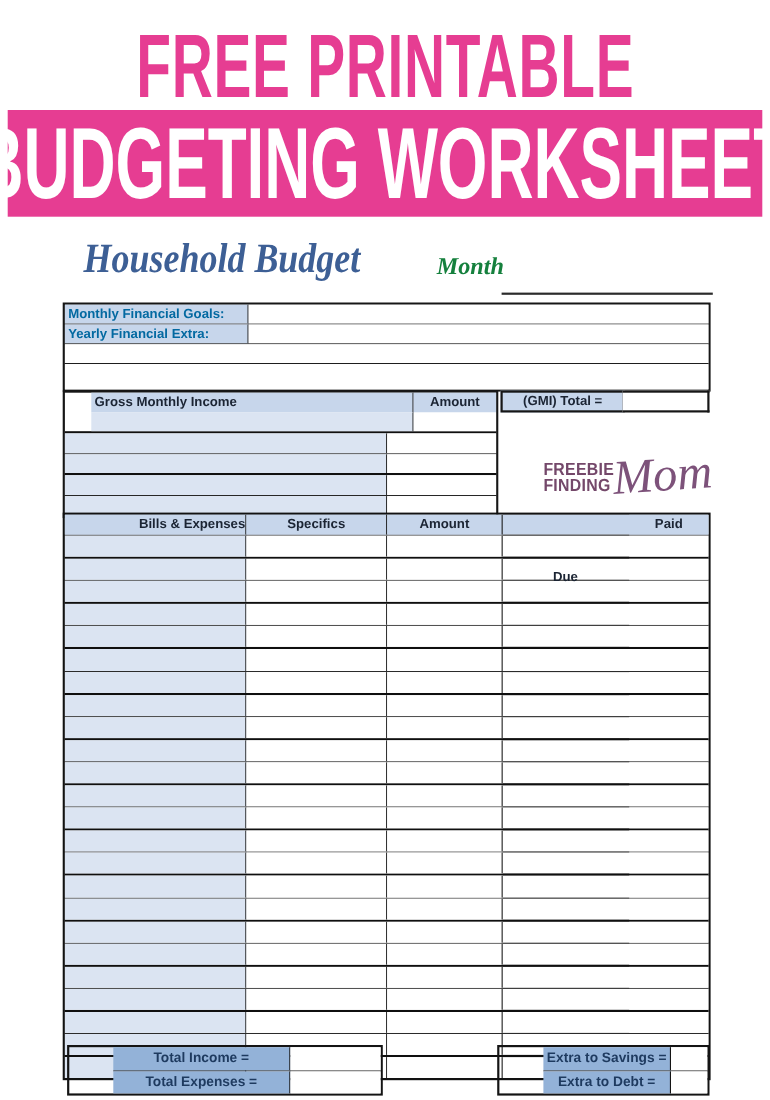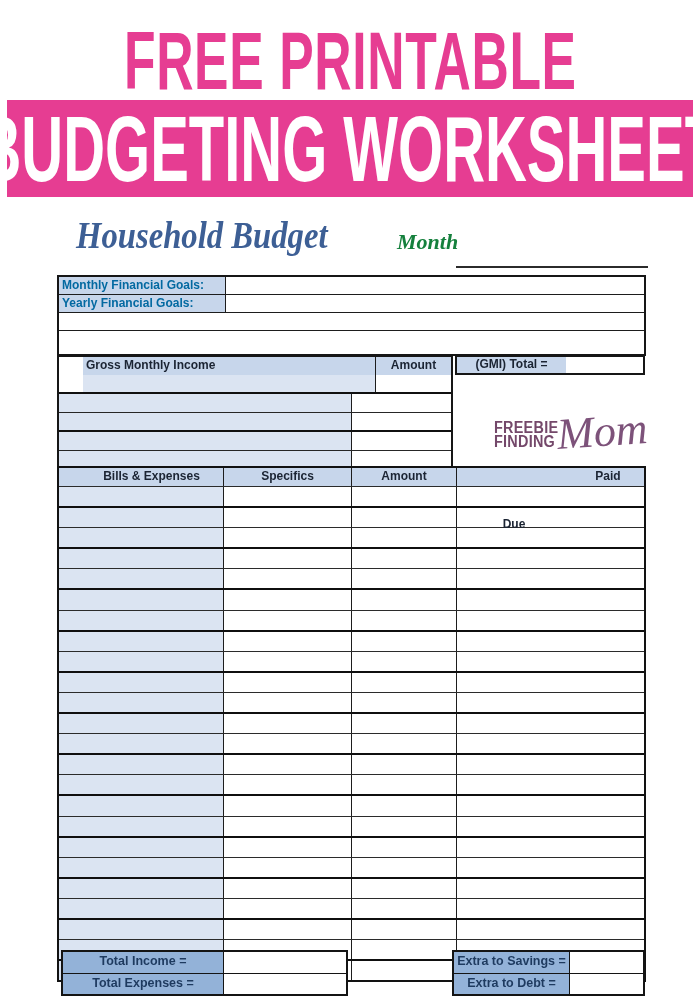--- a/index.html
+++ b/index.html
@@ -69,29 +69,29 @@
   .bills-row{display:flex;height:19.1px;border-top:1.3px solid #2b2b2b;}
   .bills-row.thick{border-top:2.2px solid #0f0f0f;}
   .bills-header{display:flex;height:18px;background:#c7d6eb;}
   .bc1{width:165px;border-right:1.7px solid #1d1d1d;}
   .bc2{width:128px;border-right:1.7px solid #1d1d1d;}
   .bc3{width:105px;border-right:1.7px solid #1d1d1d;}
   .bc4{width:115px;border-right:1.7px solid #1d1d1d;margin-top:48px;}
   .bc5{flex:1;}
   .bills-header .cell{background:#c7d6eb;font-weight:bold;font-size:12px;line-height:17px;
                       text-align:center;}
-  .bills-header .bc1{text-align:center;padding-left:21px;}
+  .bills-header .bc1{text-align:right;padding-left:21px;}
   .bills-row .bc1{background:#dbe4f2;}
   .bills-row .bc2,.bills-row .bc3,.bills-row .bc4,.bills-row .bc5{background:#ffffff;}
 
   
   .totals{position:absolute;box-sizing:border-box;border:2.2px solid #141414;}
   .totals-left{left:61px;top:950px;width:287px;}
   .totals-right{left:452px;top:950px;width:193px;}
-  .t-row{display:flex;height:20.5px;border-top:1.8px solid #141414;}
+  .t-row{display:flex;height:20.5px;border-top:1.8px solid #141414;margin-left:40px;}
   .t-row:first-child{border-top:none;}
   .t-label{background:#93b2d8;border-right:1.8px solid #141414;font-weight:bold;font-size:12.5px;
            line-height:19px;text-align:center;color:#1e3a5f;}
   .totals-left .t-label{width:161px;}
   .totals-right .t-label{width:116px;}
   .t-value{flex:1;background:#ffffff;}
 </style>
 </head>
 <body>
 
@@ -108,21 +108,21 @@
   <div class="hb-title">Household Budget</div>
   <div class="month-label">Month</div>
   <div class="month-line"></div>
 
   <div class="goals-table">
     <div class="g-row">
       <div class="cell g-label">Monthly Financial Goals:</div>
       <div class="cell g-value"></div>
     </div>
     <div class="g-row">
-      <div class="cell g-label">Yearly Financial Goals:</div>
+      <div class="cell g-label">Yearly Financial Extra:</div>
       <div class="cell g-value"></div>
     </div>
     <div class="g-row">
       <div class="cell g-value"></div>
     </div>
     <div class="g-empty"></div>
   </div>
 
   <div class="income-table">
     <div class="i-row">

